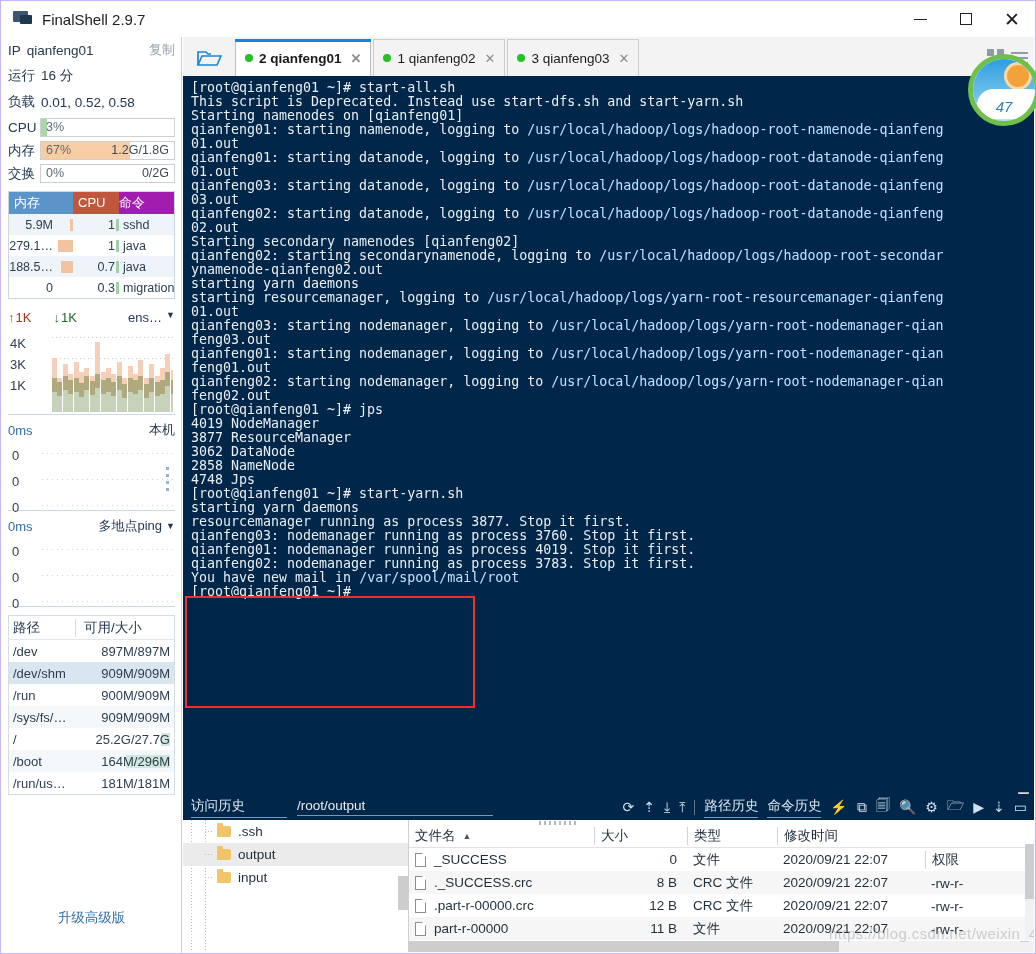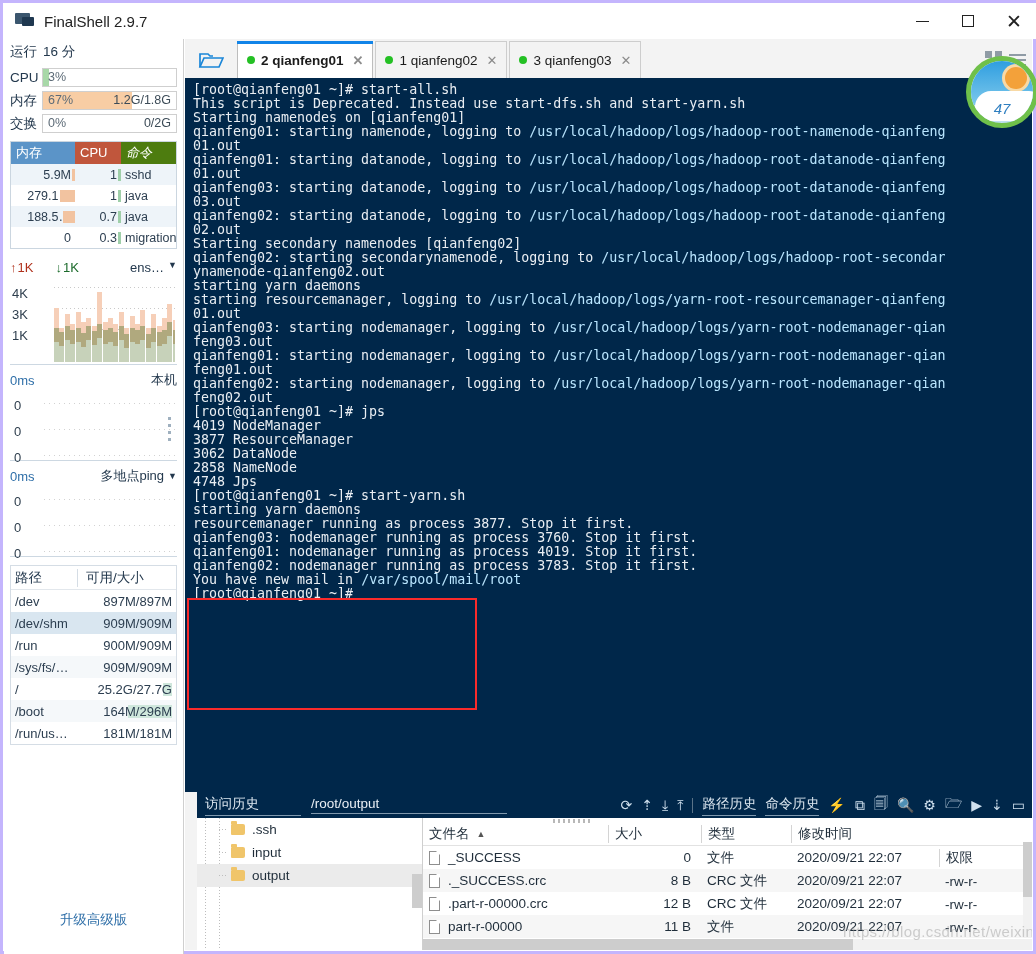--- a/index.html
+++ b/index.html
@@ -1,19 +1,19 @@
 <!DOCTYPE html>
 <html><head>
 <meta charset="utf-8">
 <style>
   * { box-sizing: border-box; margin:0; padding:0; }
   html,body { width:1036px; height:954px; overflow:hidden; background:#fff;
     font-family:"Liberation Sans", sans-serif; }
   #app { position:relative; width:1036px; height:954px; background:#ffffff;
-    border:3px solid #c4b5fd; }
+    border:1px solid #c4b5fd; }
 
   
   .titlebar { position:absolute; left:0; top:0; width:1034px; height:36px;
     background:#ffffff; display:flex; align-items:center; }
   .tb-icon { width:20px; height:18px; margin-left:12px; position:relative; }
   .tb-icon .mon { position:absolute; left:0; top:1px; width:15px; height:11px;
     background:#3b566e; border-radius:1px; }
   .tb-icon .mon2 { position:absolute; left:7px; top:5px; width:12px; height:9px;
     background:#1f3850; border-radius:1px; }
   .tb-title { margin-left:9px; font-size:15px; color:#222; }
@@ -39,25 +39,25 @@
   .meter .mbar { position:relative; flex:1; height:19px; border:1px solid #cfcfcf;
     background:#fff; overflow:hidden; }
   .meter .mfill { position:absolute; left:0; top:0; bottom:0; }
   .meter .mleft { position:absolute; left:5px; top:1px; font-size:12.5px; color:#5d6b77; }
   .meter .mright { position:absolute; right:5px; top:1px; font-size:12.5px; color:#3c4b57; }
 
   .proc { margin-top:7px; border:1px solid #cbd6e0; }
   .proc-head { display:flex; height:22px; font-size:13px; color:#fff; }
   .proc-head .h1 { width:64px; background:#5b94c8; padding-left:5px; line-height:22px; }
   .proc-head .h2 { width:46px; background:#c0563c; padding-left:5px; line-height:22px; }
-  .proc-head .h3 { flex:1; background:#4d7c0f; padding-left:5px; line-height:22px;font-style:italic; }
+  .proc-head .h3 { flex:1; background:#a21caf; line-height:22px; }
   .proc-row { display:flex; height:21px; font-size:12.5px; color:#2c3e50;
     align-items:center; }
   .proc-row:nth-child(odd) { background:#eef4f9; }
-  .proc-row .c1 { width:64px; text-align:right; padding-right:4px; position:relative; }
+  .proc-row .c1 { width:64px; text-align:right; padding-right:20px; position:relative; }
   .proc-row .c2 { width:46px; text-align:right; padding-right:4px; position:relative; }
   .proc-row .c3 { flex:1; padding-left:4px; overflow:hidden; white-space:nowrap; }
   .memblip { position:absolute; right:0; top:1px; bottom:1px; background:#f2c3a0; }
   .cpublip { position:absolute; right:0; top:1px; bottom:1px; width:3px; background:#9fcfa9; }
 
   .netrow { display:flex; align-items:center; height:24px; margin-top:6px;
     font-size:13px; }
   .arrow-up { color:#b0321d; font-size:13px; }
   .arrow-dn { color:#1c6b2c; font-size:13px; margin-left:22px; }
   .net-k { color:#b0321d; margin-left:1px; }
@@ -148,21 +148,21 @@
   .clockw .sky { position:absolute; left:0; right:0; top:0; height:44px;
     background:linear-gradient(#2f9ee0,#7cc8ec); }
   .clockw .sun { position:absolute; left:34px; top:6px; width:22px; height:22px;
     border-radius:50%; background:#f3a13a; box-shadow:0 0 0 3px #f8d9a5; }
   .clockw .cloud { position:absolute; left:4px; top:30px; width:70px; height:30px;
     border-radius:16px 16px 0 0; background:#ffffff; }
   .clockw .temp { position:absolute; left:0; right:0; bottom:6px; text-align:center;
     font-size:15px; color:#2f7fc0; font-style:italic; }
 
   
-  .fpanel { position:absolute; left:12px; right:0; bottom:0; height:158px;
+  .fpanel { position:absolute; left:0; right:0; bottom:0; height:158px;
     background:#737373; }
   .fbar { height:26px; background:#00274a; display:flex; align-items:center;
     color:#dce7f0; font-size:13.5px; }
   .fbar .hist { margin-left:8px; padding-bottom:2px; border-bottom:1px solid #7f98ad;
     width:96px; }
   .fbar .pathfield { margin-left:10px; padding-bottom:2px;
     border-bottom:1px solid #7f98ad; width:196px; color:#e8eef4; }
   .fbar .icons { margin-left:auto; display:flex; align-items:center; gap:9px;
     padding-right:7px; }
   .fi { color:#cfe0ee; font-size:14px; display:inline-block; }
@@ -241,22 +241,31 @@
         </div>
       <div class="wbtn">
           <span class="cls">✕</span>
         </div>
     </div>
   </div>
 
   <div class="sidebar">
 
     <div class="sb-row">
+      <span class="lbl">IP</span>
+      <span class="val">qianfeng01</span>
+      <span class="copy">复制</span>
+    </div>
+    <div class="sb-row">
       <span class="lbl">运行</span>
       <span class="val">16 分</span>
+    </div>
+    <div class="sb-row">
+      <span class="lbl">负载</span>
+      <span class="val">0.01, 0.52, 0.58</span>
     </div>
 
     <div id="meters">
         <div class="meter">
           <div class="mname">CPU</div>
           <div class="mbar">
             <div class="mfill" style="width: 6px; background: rgb(168, 216, 168);"></div>
             <div class="mleft">3%</div>
             <div class="mright"></div>
           </div>
@@ -585,29 +594,29 @@
       <div class="fbody">
         <div class="tree">
           <div class="tdots"></div>
             <div class="tdots2"></div>
           <div id="tree-nodes">
               <div class="tnode">
                 <span class="telbow"></span>
                 <span class="folder"></span>
                 <span>.ssh</span>
               </div>
+              <div class="tnode sel">
+                <span class="telbow"></span>
+                <span class="folder"></span>
+                <span>output</span>
+              </div>
               <div class="tnode">
                 <span class="telbow"></span>
                 <span class="folder"></span>
                 <span>input</span>
-              </div>
-              <div class="tnode sel">
-                <span class="telbow"></span>
-                <span class="folder"></span>
-                <span>output</span>
               </div>
             </div>
           <div class="tscrollbar">
             <div class="tthumb2"></div>
           </div>
         </div>
 
         <div class="flist">
           <div class="dotgrip"></div>
           <div class="fhead" style="margin-top:4px;">

